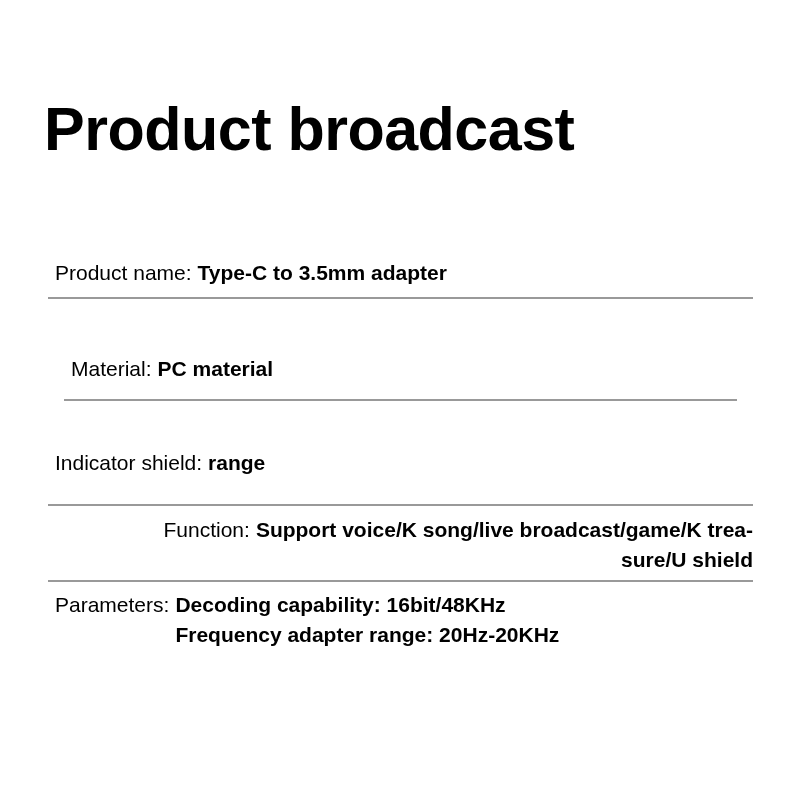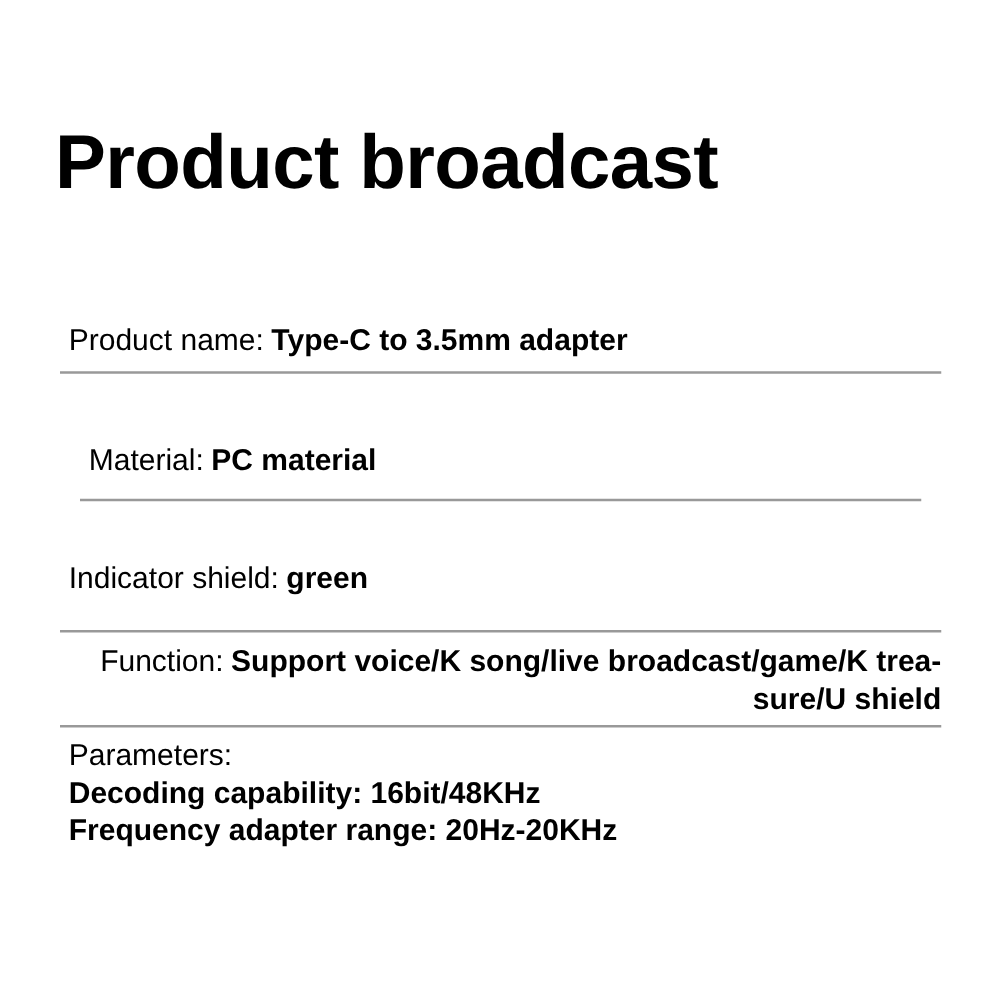--- a/index.html
+++ b/index.html
@@ -22,21 +22,21 @@
     font-weight: 700;
     letter-spacing: -0.5px;
     color: #000000;
   }
   .spec-table {
     margin: 0 47px 0 48px; 
   }
   .spec-row {
     border-bottom: 2px solid #999999;
     padding-left: 7px;
-    font-size: 24px;
+    font-size: 21px;
     line-height: 30px;
     color: #000000;
   }
   .spec-row .lbl {
     font-weight: 400;
     margin-right: 6px;
     white-space: nowrap;
   }
   .spec-row .val {
     font-weight: 700;
@@ -44,21 +44,20 @@
   .row-product   { padding-top: 94px; padding-bottom: 9px;  }
   .row-material  { padding-top: 39px; padding-bottom: 15px; }
   .row-indicator { padding-top: 31px; padding-bottom: 26px; }
   .row-function  { padding-top: 9px;  padding-bottom: 5px; text-align: right; }
   .row-params {
     padding-top: 8px;
     padding-bottom: 0;
     border-bottom: none;
     display: flex;
     align-items: flex-start;
-    flex-direction: column;
   }
   .val-lines {
     font-weight: 700;
   }
   .val-lines div {
     white-space: nowrap;
   }
 </style>
 </head>
 <body>
@@ -66,21 +65,21 @@
 <div class="page">
 
   <h1 class="page-title">Product broadcast</h1>
 
   <div class="spec-table">
 
     <p class="spec-row row-product" style="margin:0"><span class="lbl">Product name:</span><span class="val">Type-C to 3.5mm adapter</span></p>
 
     <p class="spec-row row-material" style="margin:16px"><span class="lbl">Material:</span><span class="val">PC material</span></p>
 
-    <p class="spec-row row-indicator" style="margin:0"><span class="lbl">Indicator shield:</span><span class="val">green</span></p>
+    <p class="spec-row row-indicator" style="margin:0"><span class="lbl">Indicator shield:</span><span class="val">range</span></p>
 
     <p class="spec-row row-function" style="margin:0"><span class="lbl">Function:</span><span class="val"><span>Support voice/K song/live broadcast/game/K trea-</span><br><span>sure/U shield</span></span></p>
 
     <div class="spec-row row-params">
         <span class="lbl">Parameters:</span>
         <div class="val-lines">
         <div>Decoding capability: 16bit/48KHz</div>
         <div>Frequency adapter range: 20Hz-20KHz</div>
       </div>
     </div>

